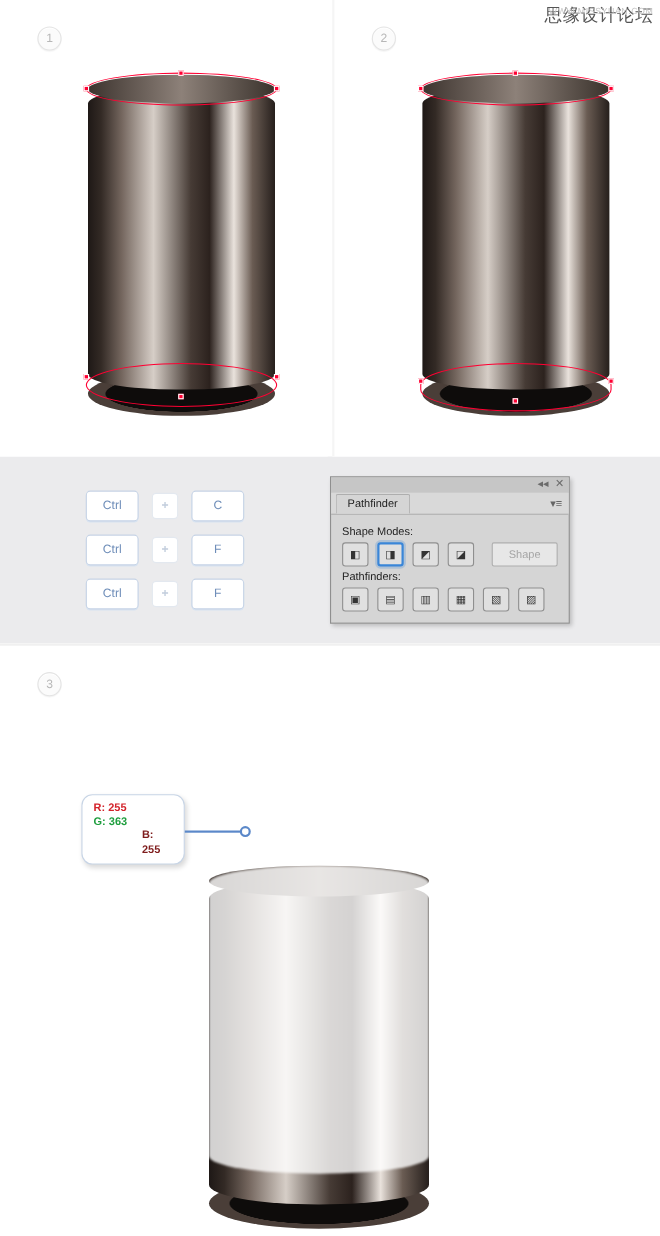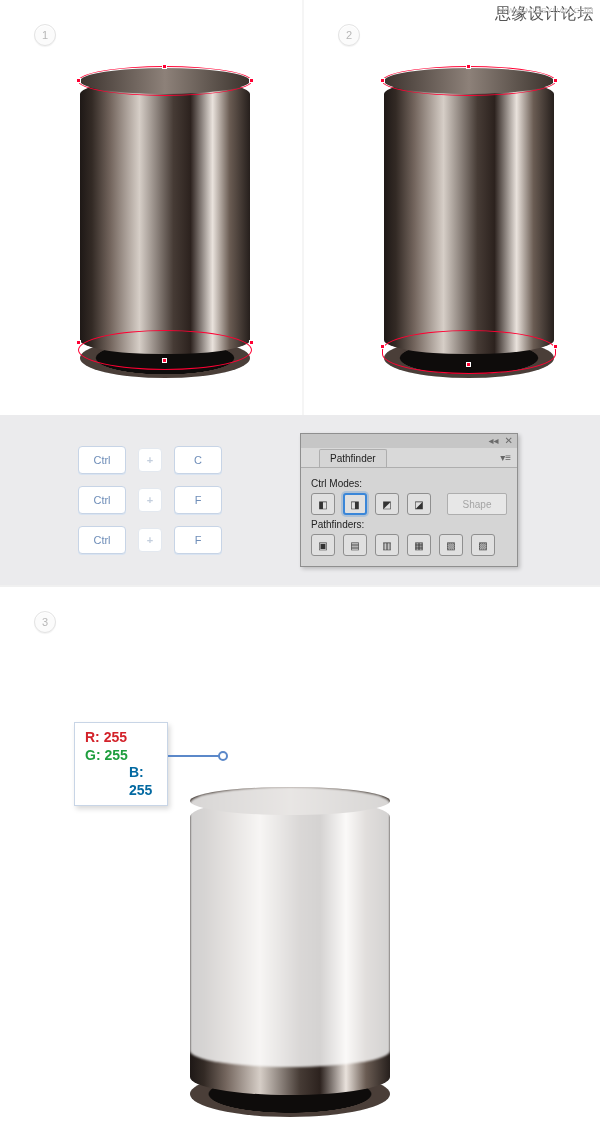--- a/index.html
+++ b/index.html
@@ -64,21 +64,21 @@
     background:#d5d5d5;
     border:1px solid #8f8f8f;
     width:218px;
     font-size:10px; color:#222;
     box-shadow: 2px 2px 4px rgba(0,0,0,.2);
   }
   .midright{ display:flex; align-items:center; justify-content:flex-start; width:50%;}
   .panel-top { background:#c6c6c6; height:14px; display:flex; justify-content:flex-end; align-items:center; gap:6px; padding:0 4px; color:#6b6b6b;}
   .panel-top span{font-size:10px; line-height:1;}
   .panel-titlebar { display:flex; align-items:center; height:20px; background:#d9d9d9; border-bottom:1px solid #aeaeae;}
-  .panel-tab { padding:3px 10px; background:#d5d5d5; border:1px solid #aeaeae; border-bottom:none; border-radius:2px 2px 0 0; margin-left:18px;}
+  .panel-tab { padding:3px 10px; background:#d5d5d5; border:1px solid #aeaeae; border-bottom:none; border-radius:2px 2px 0 0; margin-left:4px;}
   .panel-opts { margin-left:auto; padding:0 6px; color:#666;}
   .panel-body { padding:6px 10px 10px;}
   .pf-label  { font-size:10px; margin:4px 0 4px;}
   .pf-row    { display:flex; gap:8px; align-items:center;}
   .pf-btn    { width:24px; height:22px; border:1px solid #8f8f8f; background:#e0e0e0; border-radius:3px;
     display:flex; align-items:center; justify-content:center; color:#333;}
   .pf-btn.sel{ border:2px solid #3a86d8; box-shadow:0 0 0 2px rgba(58,134,216,.25);}
   .pf-expand { margin-left:auto; min-width:60px; height:22px; border:1px solid #aeaeae; background:#e7e7e7;
     color:#a5a5a5; font-size:10px; display:flex; align-items:center; justify-content:center; border-radius:2px;}
 
@@ -87,26 +87,26 @@
   .step3 .step-badge{ top:24px; left:34px;}
   .cyl3 { position:absolute; left:190px; top:200px; width:200px; height:330px;}
   .cyl3 .cyl-body{ top:12px; width:200px; height:296px; border-radius:100px/18px;}
   .cyl3 .cyl-top { width:200px; height:28px; border-radius:100px/14px;}
   .cyl3 .cyl-bottom{ width:200px; height:46px; border-radius:100px/23px;}
   .white-cap{ position:absolute; left:190px; top:200px; width:200px; height:280px;
     background:rgba(255,255,255,.8); border-radius:100px/16px; filter:blur(1px);}
 
   .rgb-callout{
     position:absolute; left:74px; top:735px; width:94px;
-    background:#fff; border:1px solid #c8d5e6; border-radius:0;
+    background:#fff; border:1px solid #c8d5e6; border-radius:10px;
     box-shadow: 2px 3px 5px rgba(0,0,0,.15);
-    padding:6px 10px; font-weight:bold; font-size:14px;
+    padding:6px 10px; font-weight:bold; font-size:10px;
     line-height:1.25;
   }
-  .rgb-callout .r{color:#d3222a;} .rgb-callout .g{color:#1e9e3e;} .rgb-callout .b{color:#0369a1;padding-left:44px;}
+  .rgb-callout .r{color:#d3222a;} .rgb-callout .g{color:#1e9e3e;} .rgb-callout .b{color:#7f1d1d;padding-left:44px;}
   .callout-line{ position:absolute; left:168px; top:768px; width:52px; height:2px; background:#5b88c9;}
   .callout-dot { position:absolute; left:218px; top:764px; width:10px; height:10px; border:2px solid #5b88c9; border-radius:50%; background:#fff;}
 
   
   .rgb-callout, .callout-line, .callout-dot { position:absolute; }
 </style>
 </head>
 <body>
 
 <div class="wrap">
@@ -175,21 +175,21 @@
       <div class="panel">
         <div class="panel-top">
           <span>◂◂</span>
           <span>✕</span>
         </div>
         <div class="panel-titlebar">
           <div class="panel-tab">Pathfinder</div>
           <div class="panel-opts">▾≡</div>
         </div>
         <div class="panel-body">
-          <div class="pf-label">Ctrl Modes:</div>
+          <div class="pf-label">Shape Modes:</div>
           <div class="pf-row">
             <div class="pf-btn">◧</div>
             <div class="pf-btn sel">◨</div>
             <div class="pf-btn">◩</div>
             <div class="pf-btn">◪</div>
             <div class="pf-expand">Shape</div>
           </div>
           <div class="pf-label">Pathfinders:</div>
           <div class="pf-row">
             <div class="pf-btn">▣</div>
@@ -209,20 +209,20 @@
 
     <div class="cyl3">
       <div class="cyl-bottom"></div>
       <div class="cyl-body"></div>
       <div class="cyl-top"></div>
     </div>
     <div class="white-cap"></div>
 
     <div class="rgb-callout" style="top:135px;">
       <div class="r">R: 255</div>
-      <div class="g">G: 255</div>
+      <div class="g">G: 363</div>
       <div class="b">B: 255</div>
     </div>
     <div class="callout-line" style="top:168px;"></div>
     <div class="callout-dot" style="top:164px;"></div>
 
   </div>
 </div>
 
 </body></html>

